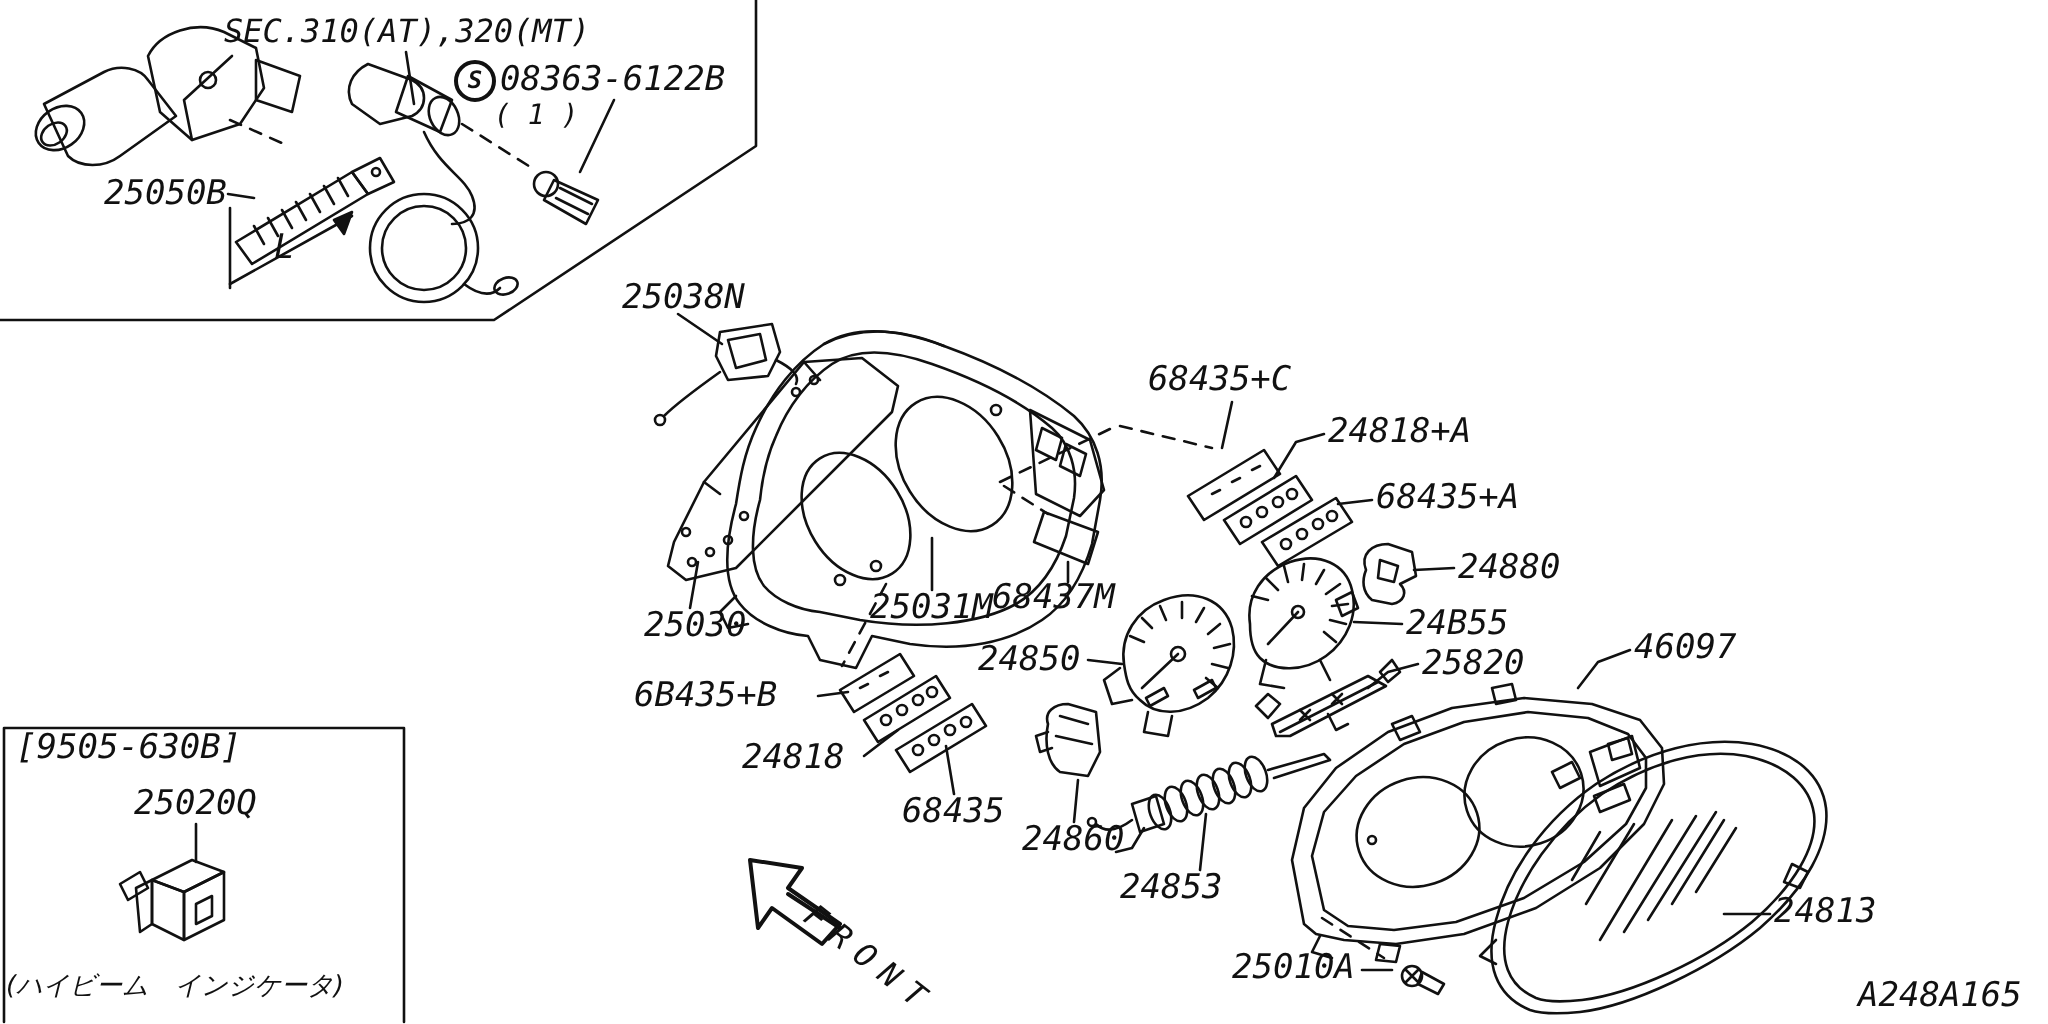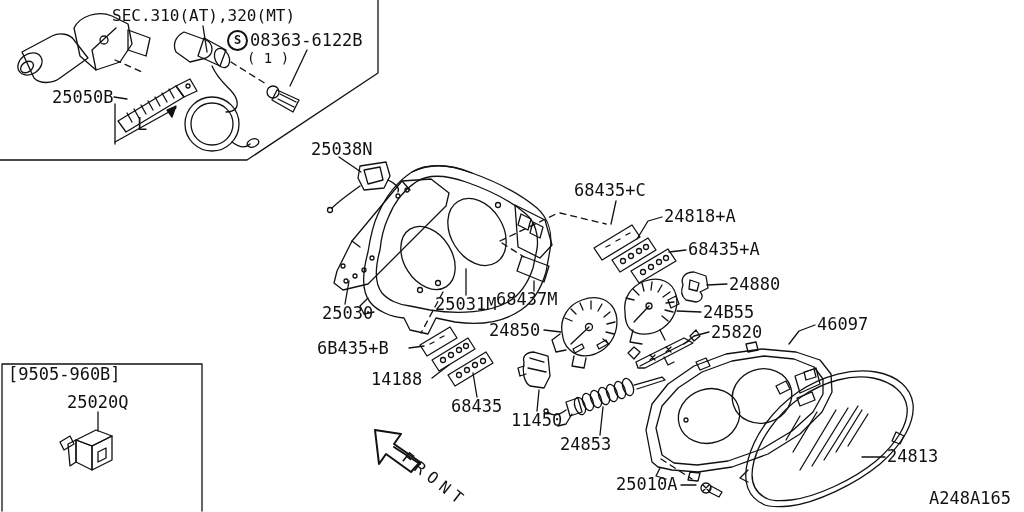--- a/index.html
+++ b/index.html
@@ -1,19 +1,19 @@
 <!DOCTYPE html>
 <html><head>
 <meta charset="utf-8">
 <style>
   html,body{margin:0;padding:0;background:#fff;}
   #stage{
     position:relative;width:1024px;height:512px;background:#ffffff;
     font-family:"DejaVu Sans Mono","Liberation Mono",monospace;
-    color:#111;overflow:hidden;
+    color:#111;overflow:hidden;font-style:italic;
   }
   #art{position:absolute;left:0;top:0;}
   .label{
     position:absolute;font-size:17px;line-height:1;letter-spacing:0px;
     white-space:nowrap;color:#111;
   }
   .label.small{font-size:14px;}
   .label.sec{font-size:16px;}
   .label.jp{font-size:13px;font-family:"DejaVu Sans",sans-serif;}
   .circle-s{
@@ -310,27 +310,28 @@
 <div class="label" style="left:574px;top:182px">68435+C</div>
 <div class="label" style="left:664px;top:208px">24818+A</div>
 <div class="label" style="left:688px;top:241px">68435+A</div>
 <div class="label" style="left:729px;top:276px">24880</div>
 <div class="label" style="left:703px;top:304px">24B55</div>
 <div class="label" style="left:711px;top:324px">25820</div>
 <div class="label" style="left:817px;top:316px">46097</div>
 
 <div class="label" style="left:489px;top:322px">24850</div>
 <div class="label" style="left:317px;top:340px">6B435+B</div>
-<div class="label" style="left:371px;top:371px">14188</div>
+<div class="label" style="left:371px;top:371px">24818</div>
 <div class="label" style="left:451px;top:398px">68435</div>
-<div class="label" style="left:511px;top:412px">11450</div>
+<div class="label" style="left:511px;top:412px">24860</div>
 <div class="label" style="left:560px;top:436px">24853</div>
 <div class="label" style="left:616px;top:476px">25010A</div>
 <div class="label" style="left:887px;top:448px">24813</div>
 
 <div class="front-label">FRONT</div>
 
-<div class="label" style="left:8px;top:366px">[9505-960B]</div>
+<div class="label" style="left:8px;top:366px">[9505-630B]</div>
 <div class="label" style="left:67px;top:394px">25020Q</div>
+<div class="label jp" style="left:3px;top:487px">(ハイビーム　インジケータ)</div>
 
 <div class="label" style="left:929px;top:490px">A248A165</div>
 
 </div>
 
 </body></html>

